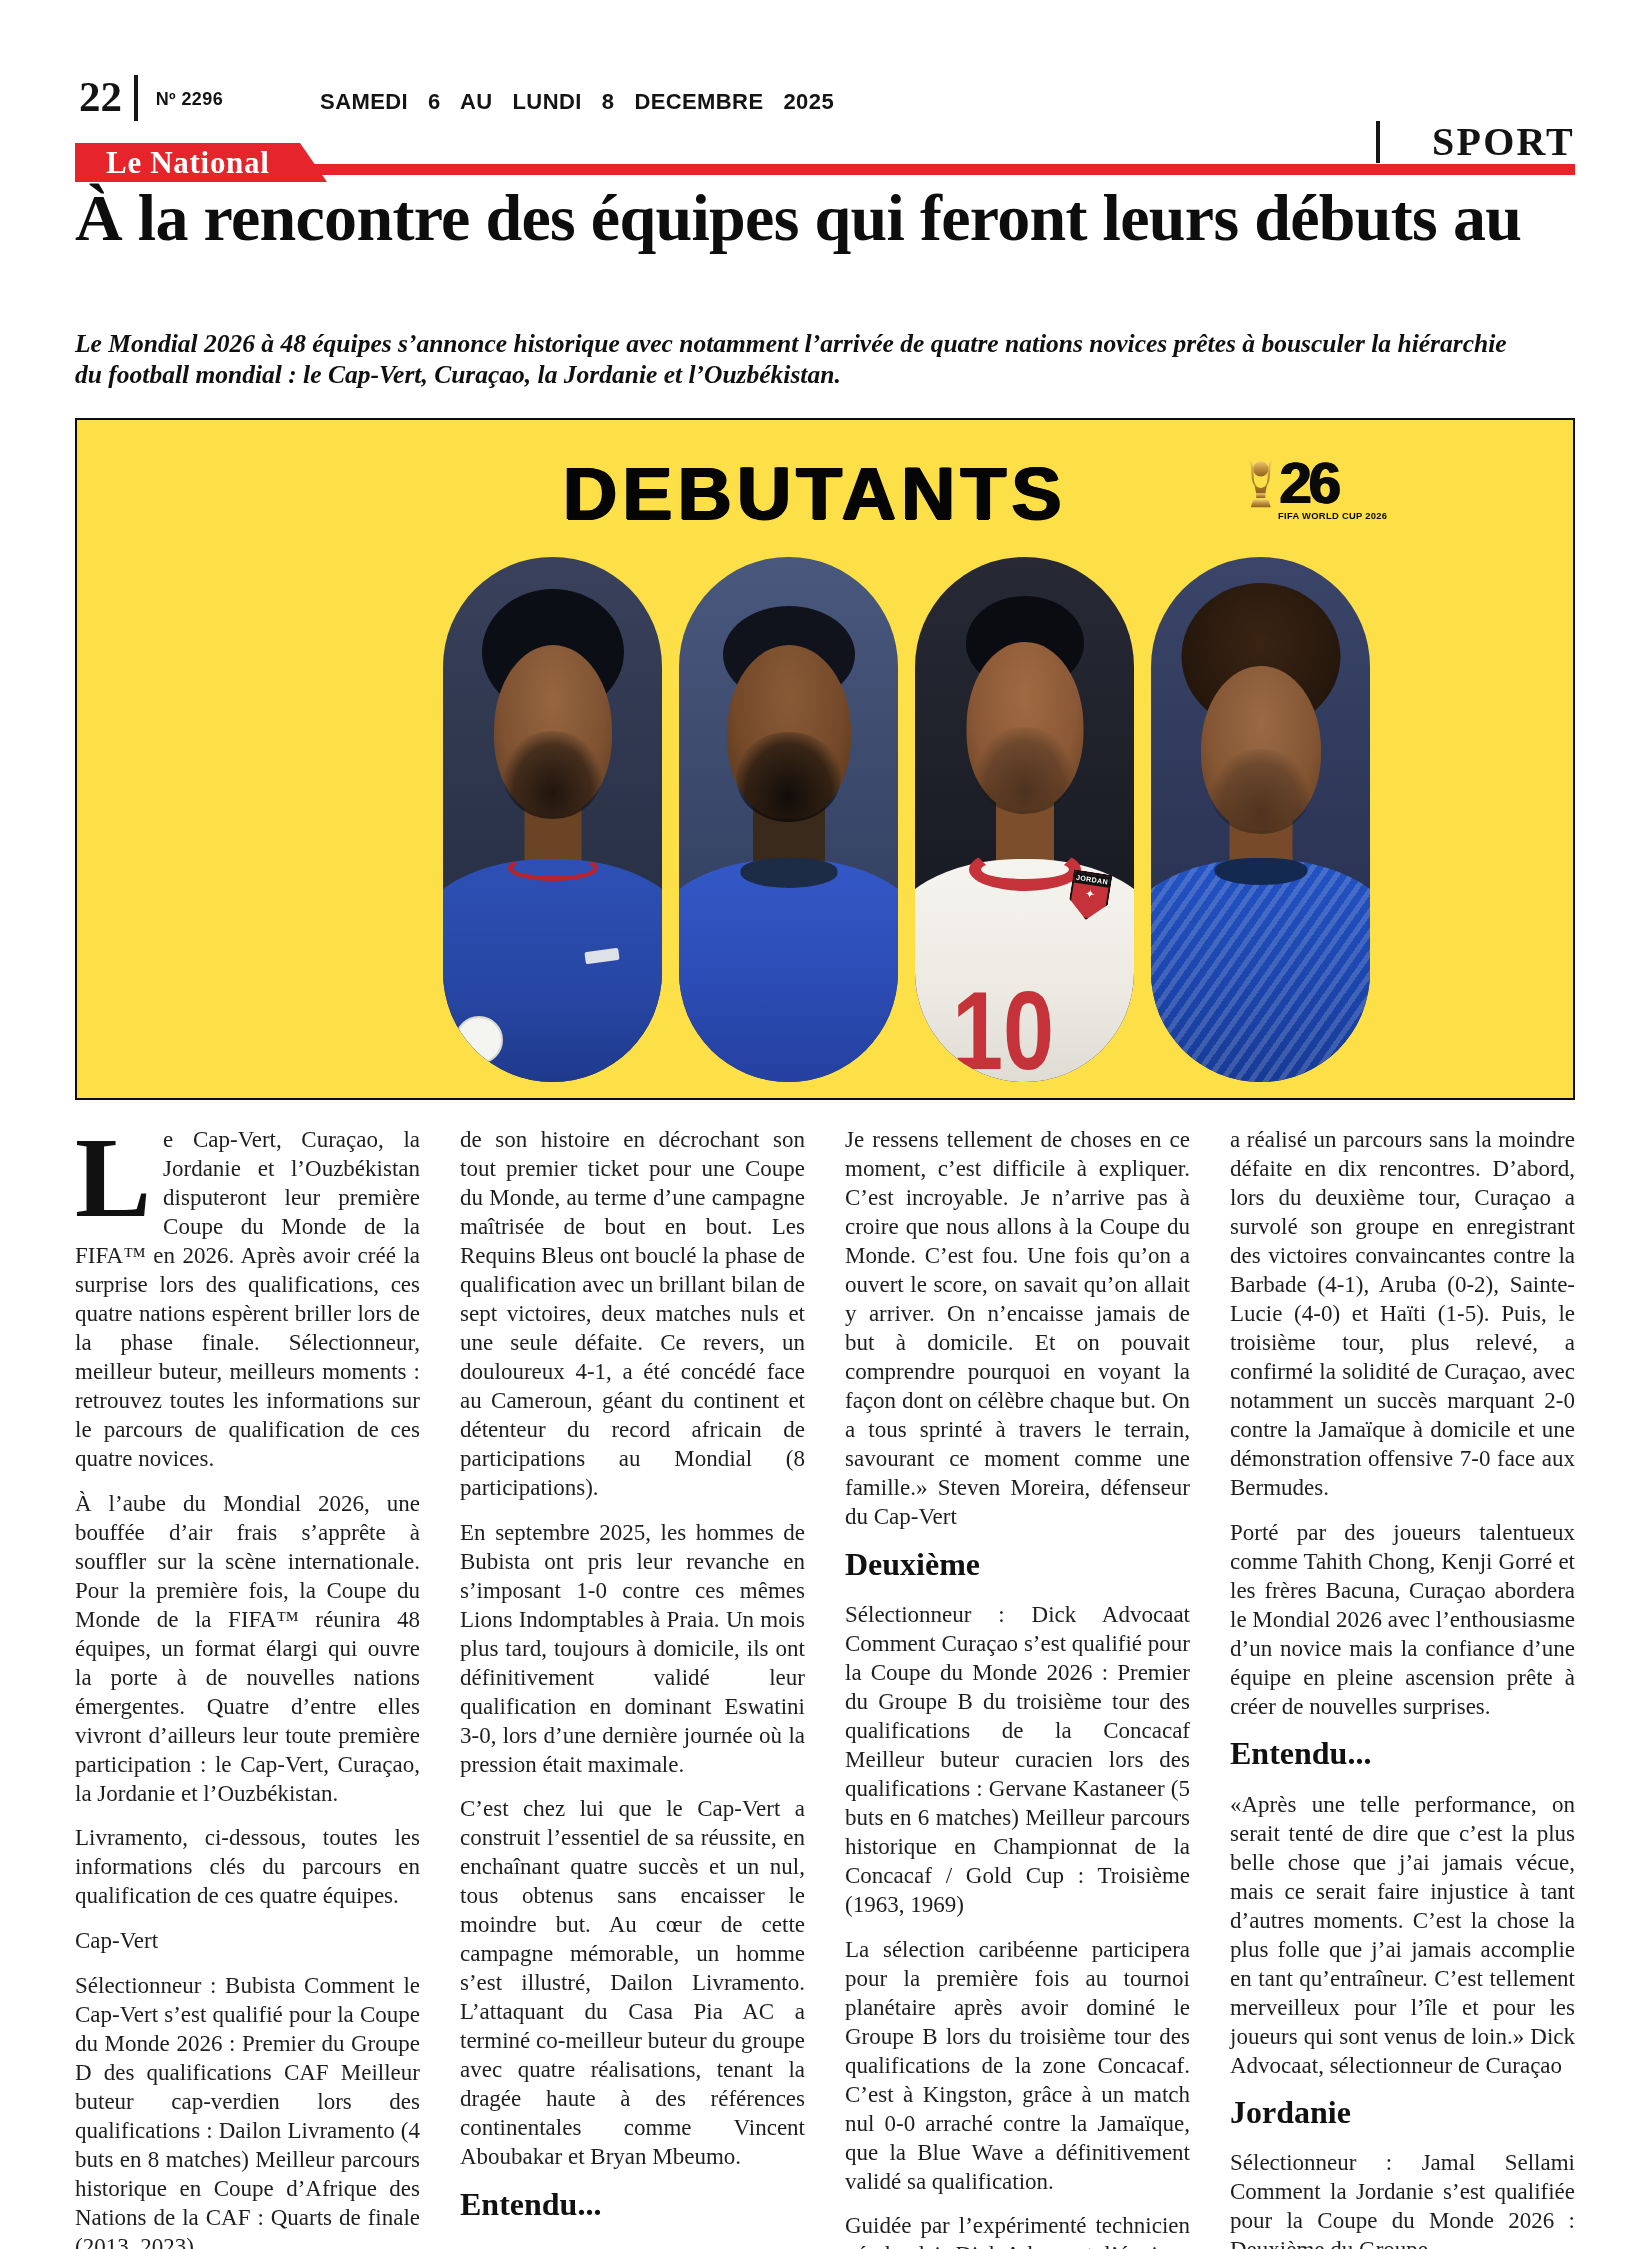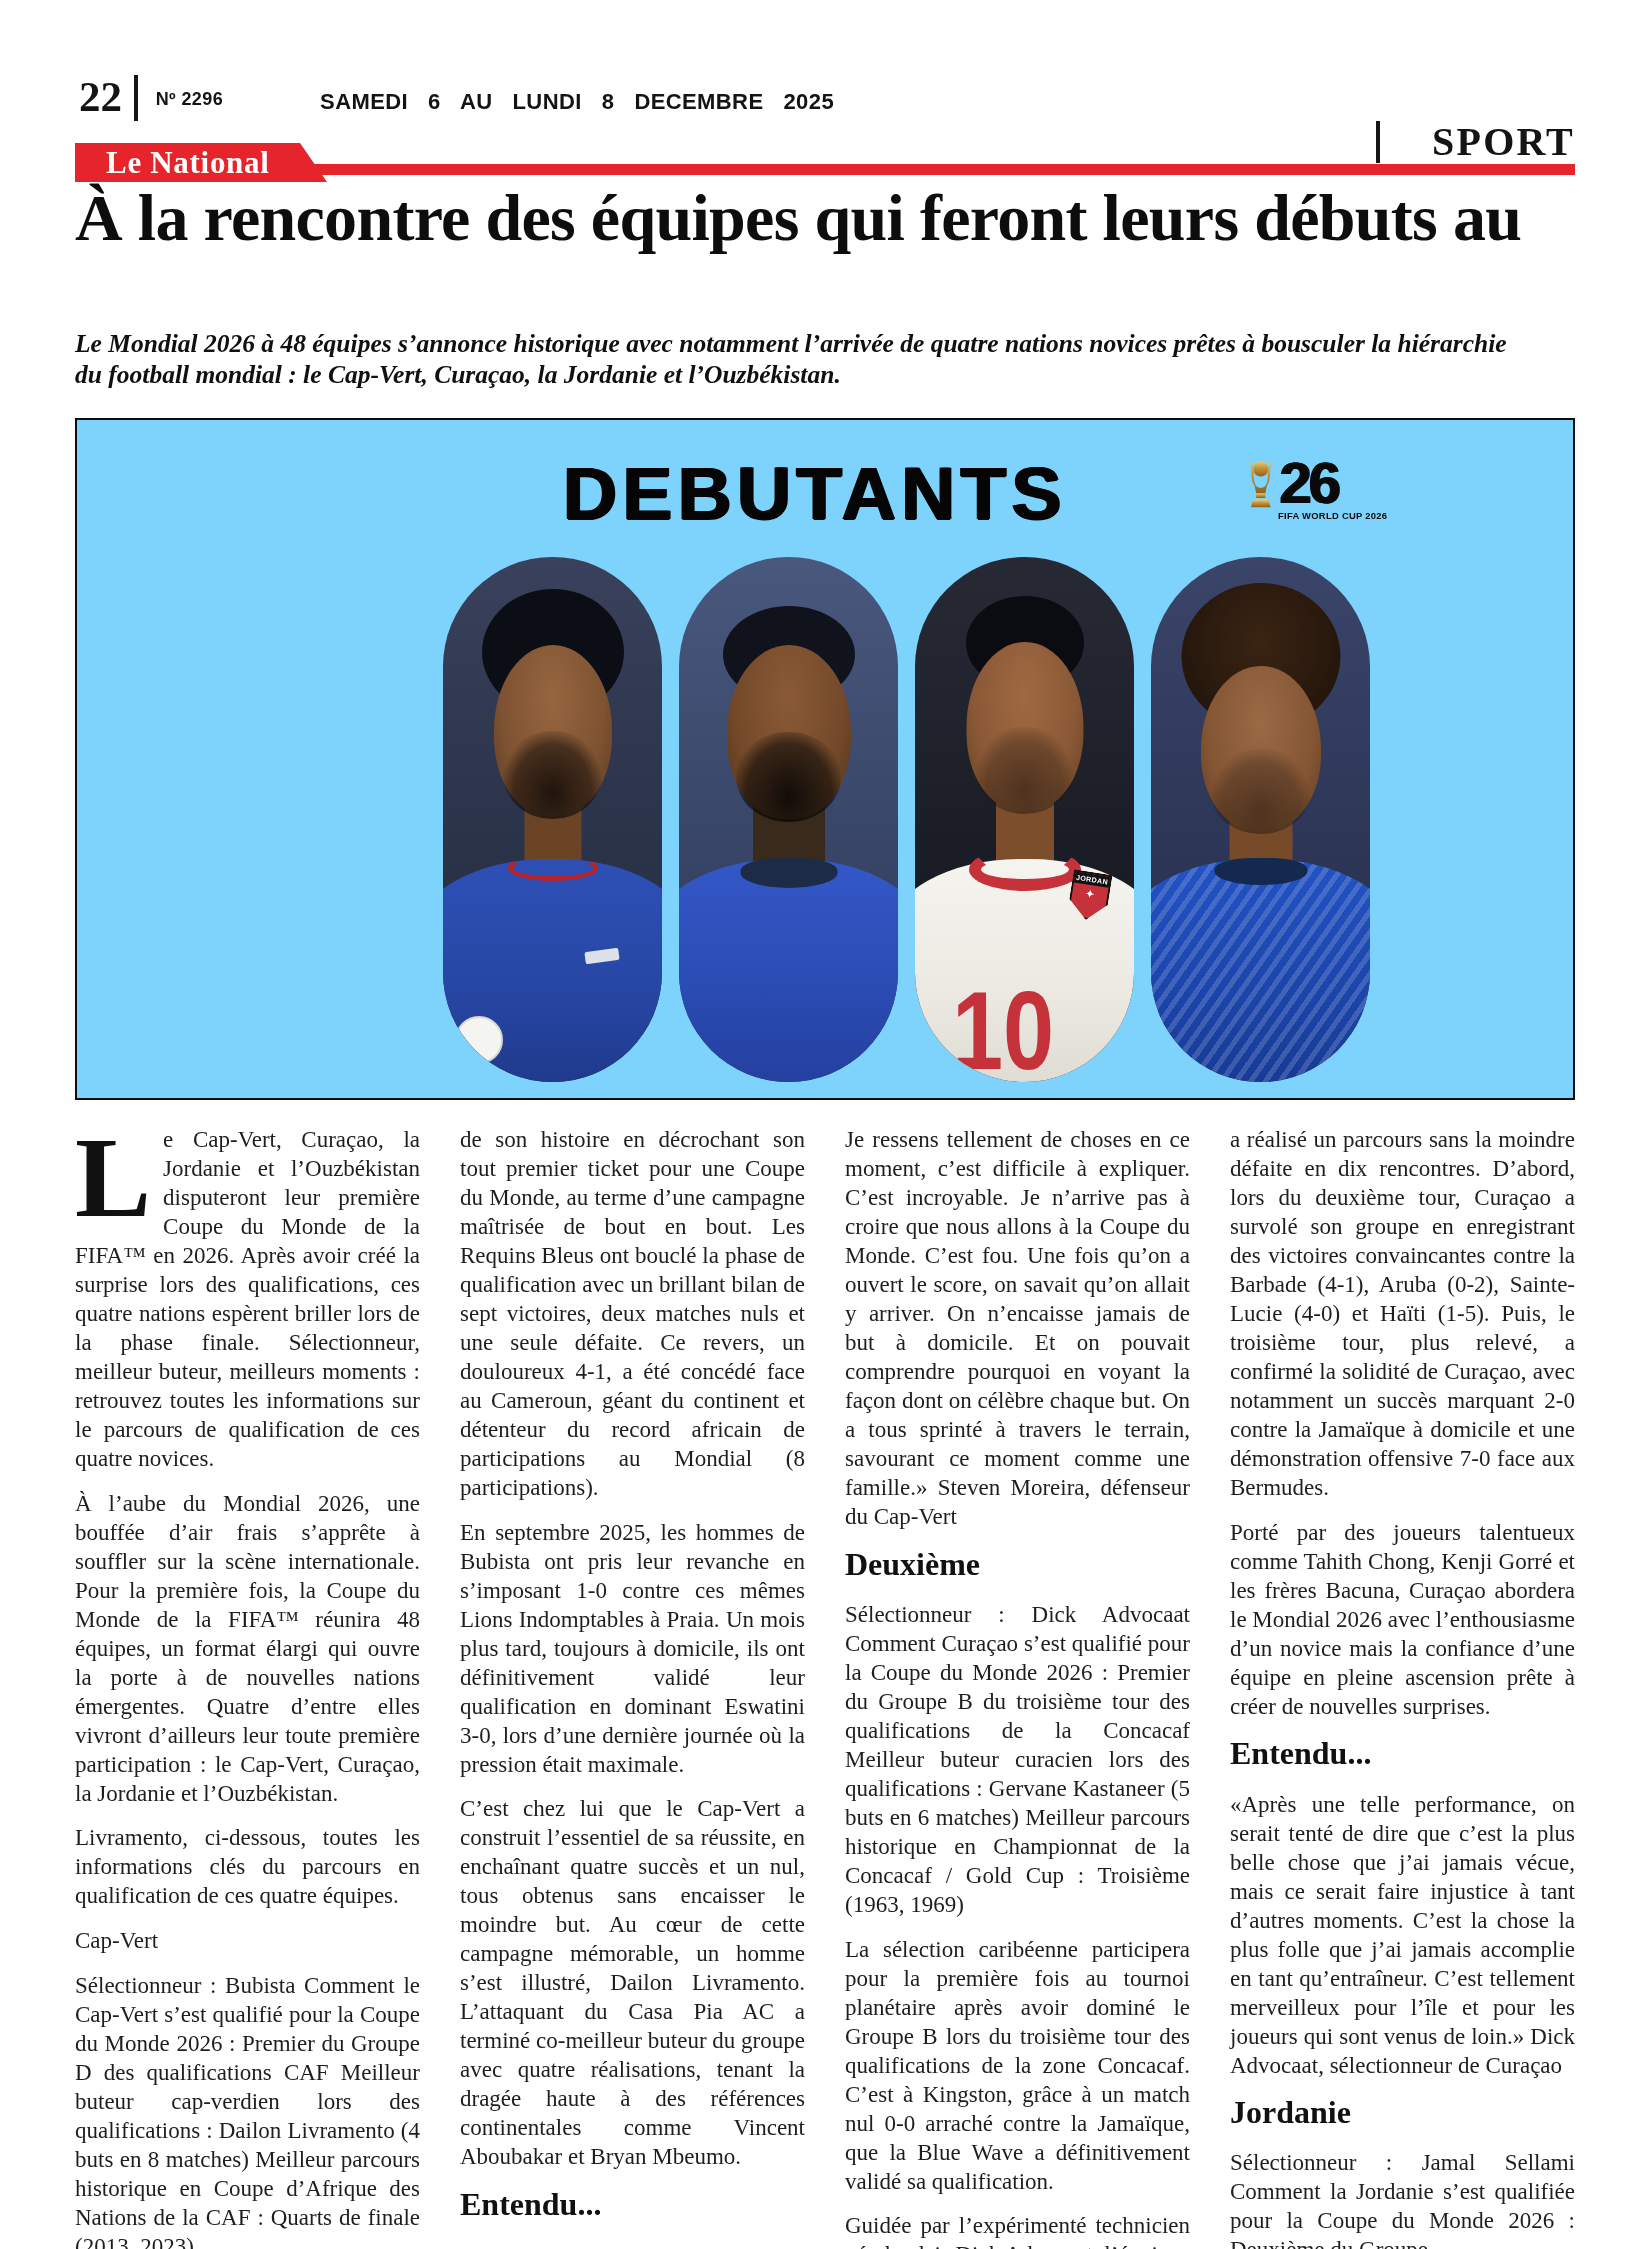--- a/index.html
+++ b/index.html
@@ -27,21 +27,21 @@
   .banner{
     position:absolute;left:75px;top:127px;width:252px;height:39px;background:var(--red);
     clip-path:polygon(0 0,225px 0,252px 100%,0 100%);
     display:flex;align-items:center;padding-left:31px;box-sizing:border-box;margin-top:16px;
   }
   .banner-title{font-weight:bold;font-size:31px;color:#ffffff;letter-spacing:0.7px;}
   
   .headline{position:absolute;left:75px;top:187px;width:1485px;font-weight:bold;font-size:66px;line-height:61px;letter-spacing:-0.7px;color:#0d0d0d;}
   .standfirst{position:absolute;left:75px;top:328px;width:1504px;font-weight:bold;font-style:italic;font-size:25.5px;line-height:31px;color:#101010;}
   
-  .hero{position:absolute;left:75px;top:418px;width:1500px;height:682px;background:#7dd3fc;border:2.2px solid #0d0d0d;box-sizing:border-box;}
+  .hero{position:absolute;left:75px;top:418px;width:1500px;height:682px;background:#fde047;border:2.2px solid #0d0d0d;box-sizing:border-box;}
   .hero-title{
     position:absolute;left:486px;top:36px;font-family:"Liberation Sans",sans-serif;font-weight:bold;
     font-size:75px;line-height:1;letter-spacing:5.2px;color:#050505;
     text-shadow:1.2px 0 0 currentColor,-1.2px 0 0 currentColor,0 0.7px 0 currentColor;
   }
   .wc-logo{position:absolute;left:1168px;top:39px;width:135px;}
   .wc-logo-row{display:flex;align-items:flex-start;gap:3px;}
   .wc-num{font-family:"Liberation Sans",sans-serif;font-weight:bold;font-size:58px;line-height:.82;letter-spacing:-3px;color:#0a0a0a;
     text-shadow:1px 0 0 currentColor,-1px 0 0 currentColor;}
   .wc-caption{font-family:"Liberation Sans",sans-serif;font-weight:bold;font-size:9.4px;letter-spacing:0.3px;color:#0a0a0a;margin:2.2px 0 0 33px;white-space:nowrap;}

